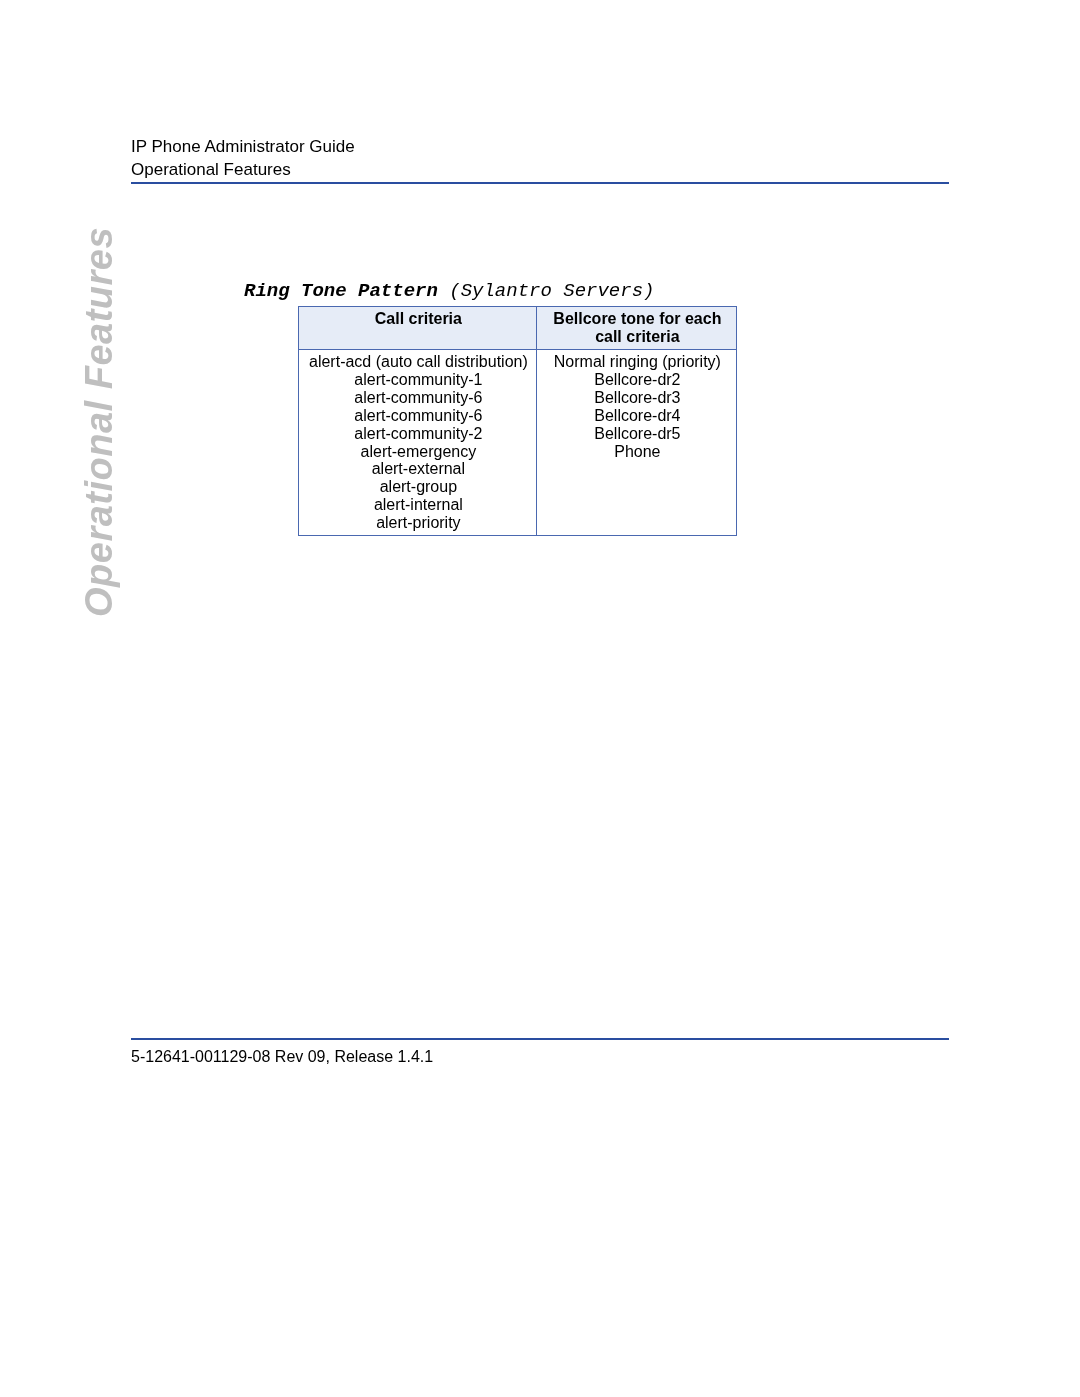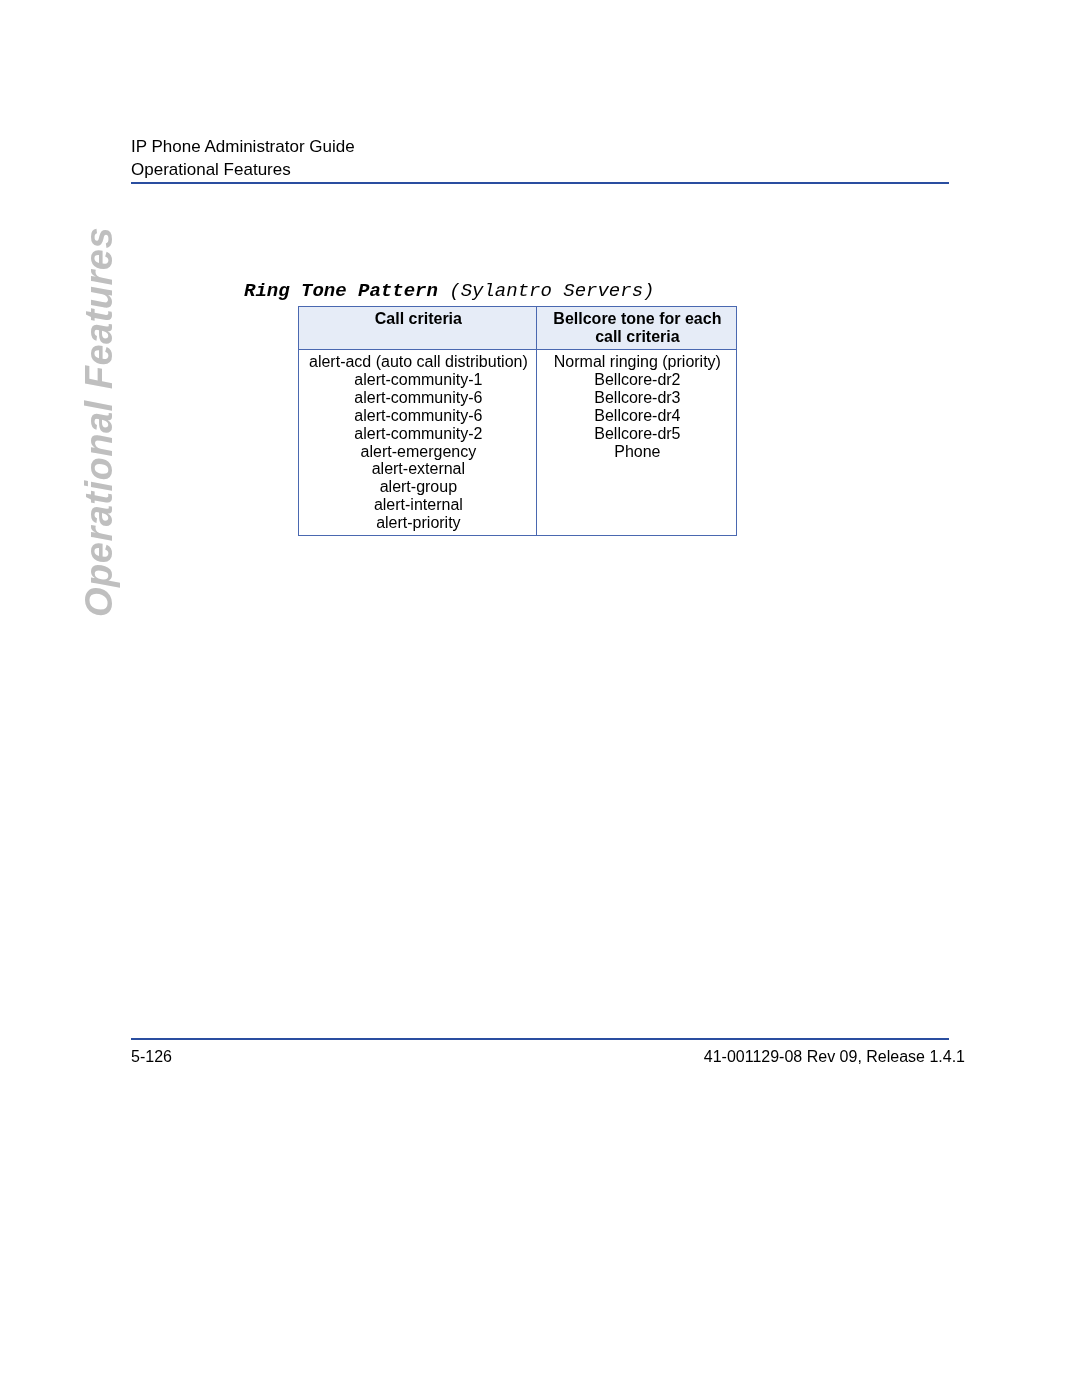--- a/index.html
+++ b/index.html
@@ -113,21 +113,21 @@
     height: 0;
     border-top: 2px solid #2a4ea0;
   }
   .footer {
     position: absolute;
     left: 131px;
     right: 115px;
     top: 1048px;
     font-size: 16px;
     display: flex;
-    justify-content: space-between;
+    justify-content: flex-start;
   }
 </style>
 </head>
 <body>
 
 <div class="page">
 
   <div class="header">
     <div>IP Phone Administrator Guide</div>
     <div>Operational Features</div>

